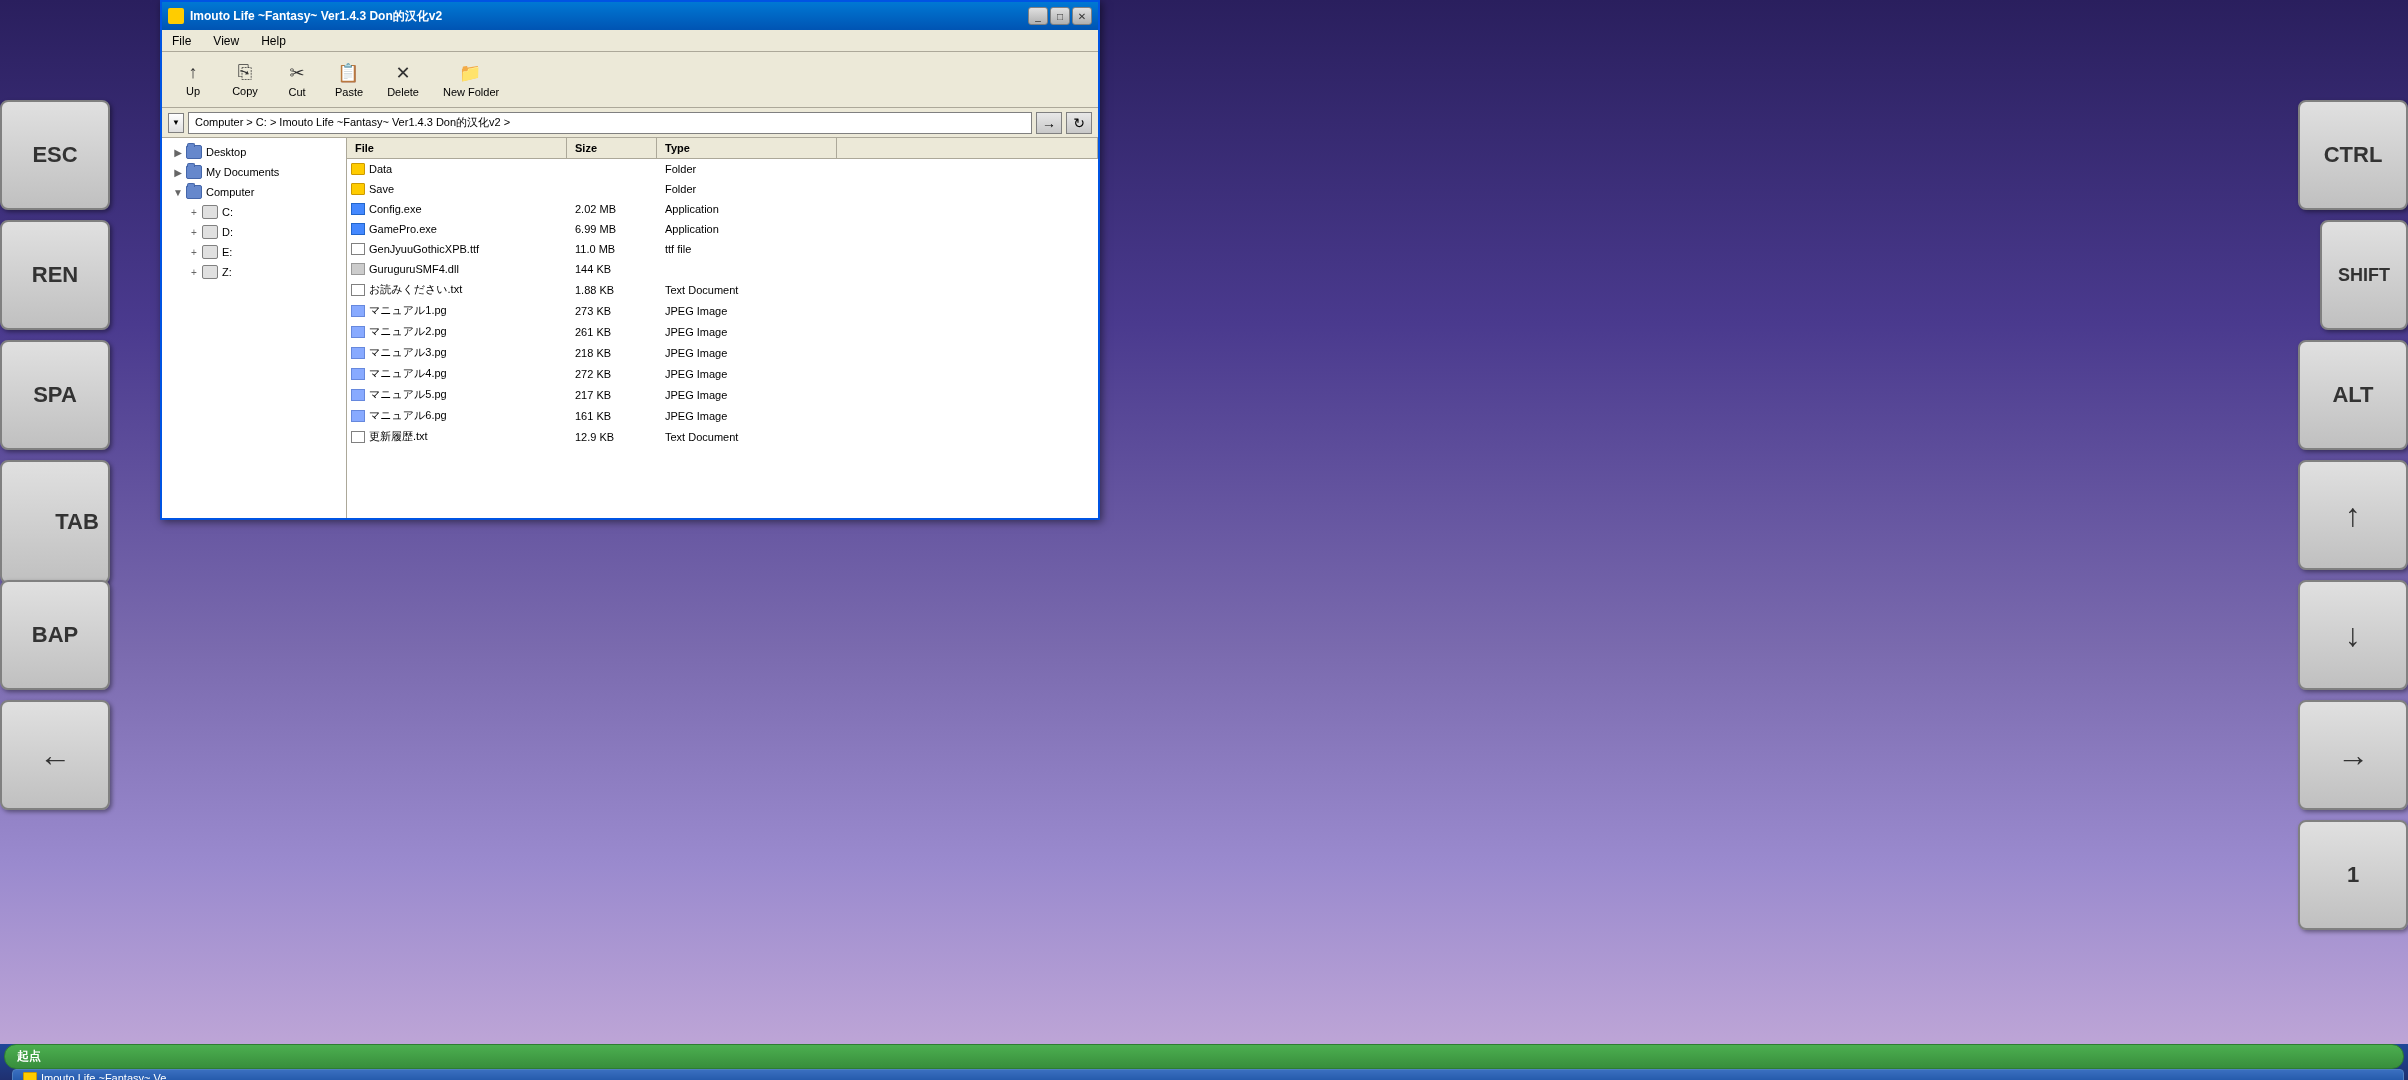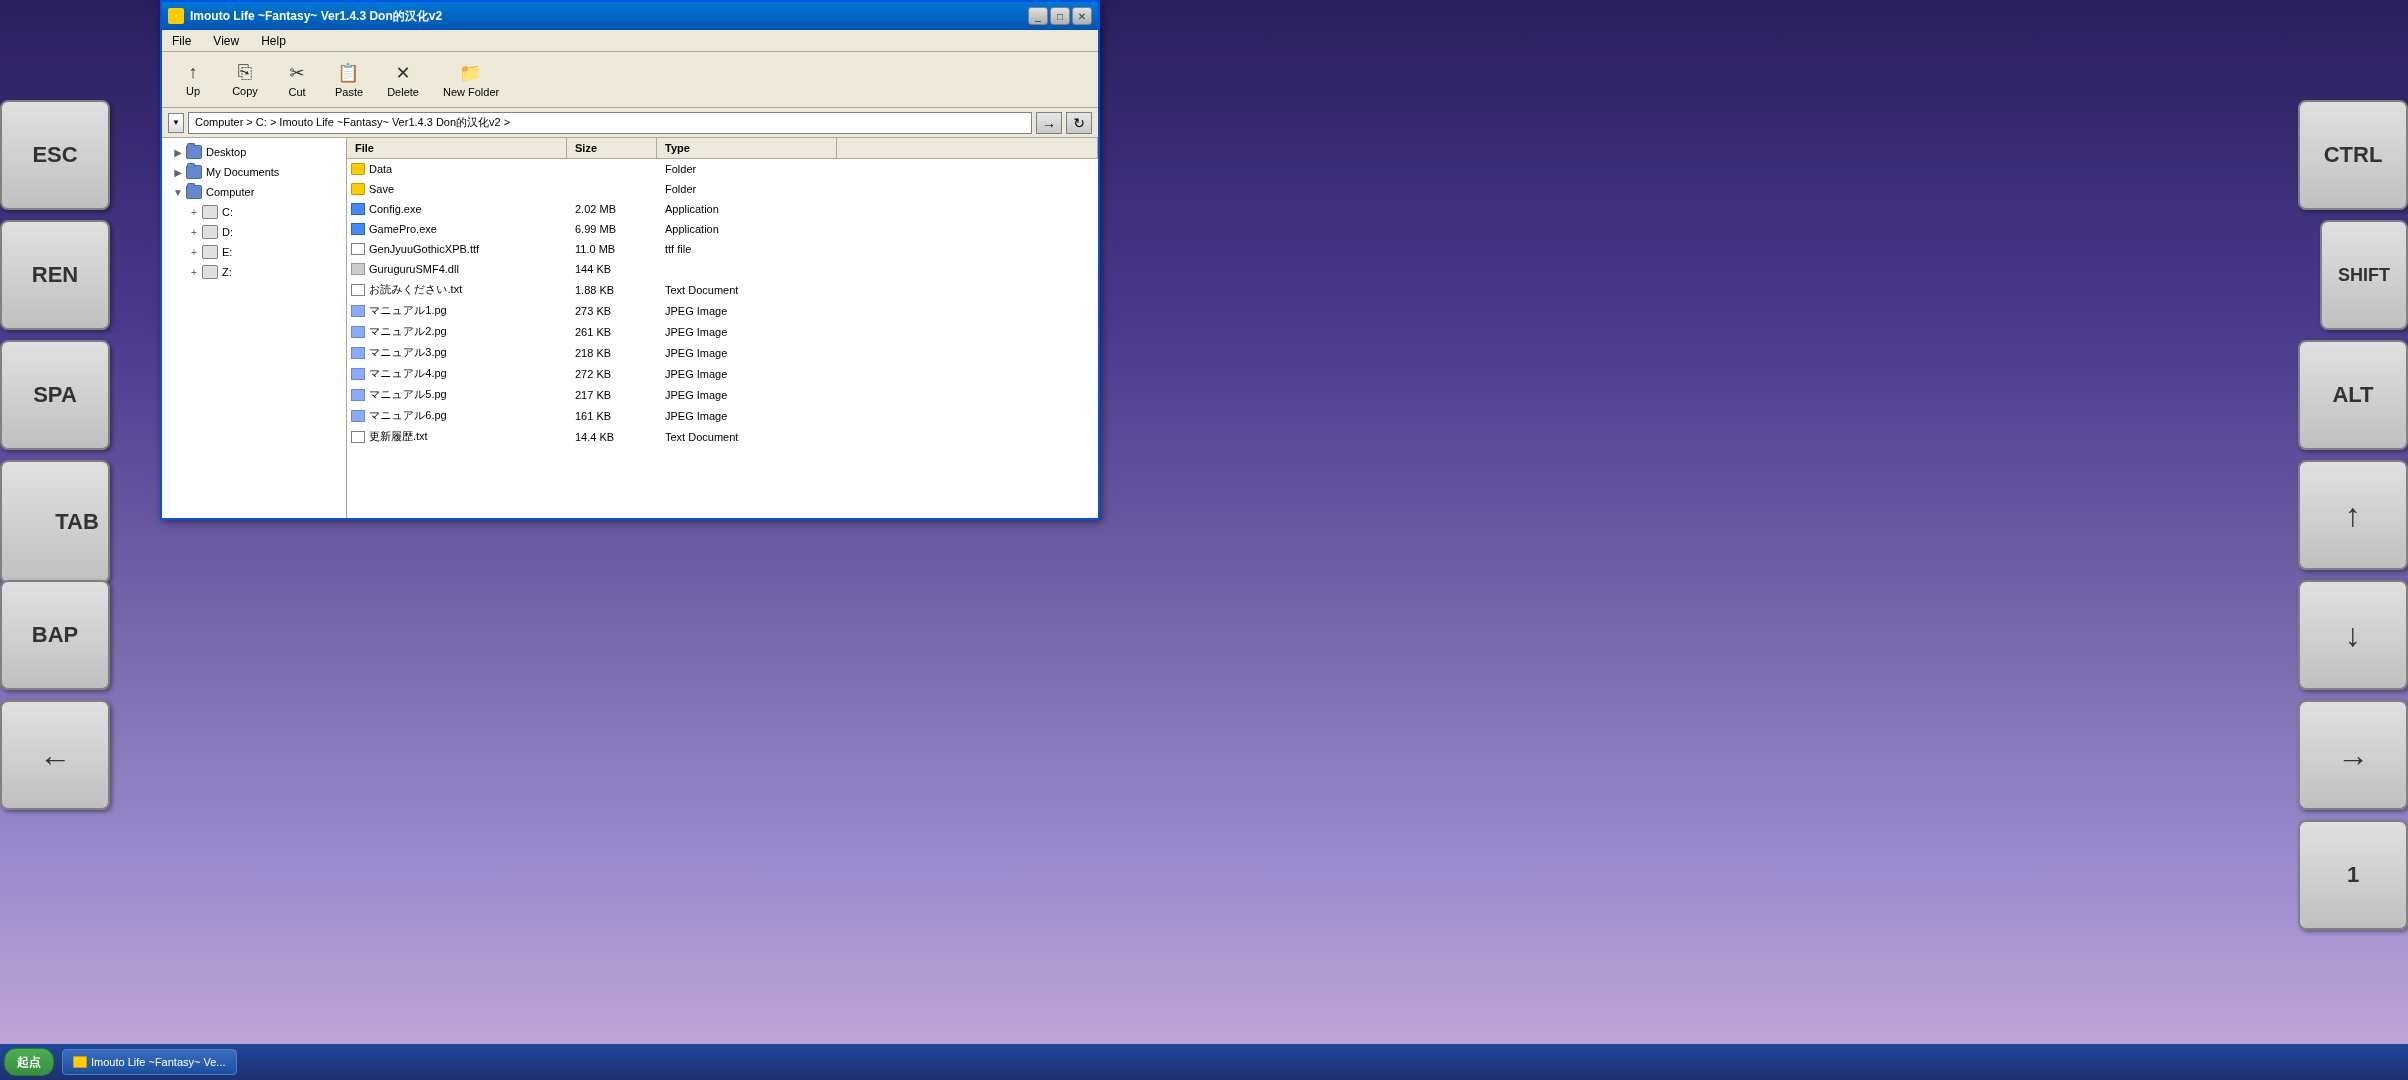--- a/index.html
+++ b/index.html
@@ -393,23 +393,23 @@
 
     
     .taskbar {
       position: absolute;
       bottom: 0;
       left: 0;
       right: 0;
       height: 36px;
       background: linear-gradient(180deg, #1f4899 0%, #1f3070 100%);
       display: flex;
-      align-items: center;
       padding: 0 4px;
       z-index: 20;
+      flex-direction: column;
     }
 
     .start-btn {
       background: linear-gradient(180deg, #4caf50 0%, #388e3c 100%);
       color: white;
       border: 1px solid #2e7d32;
       border-radius: 12px;
       padding: 3px 12px;
       font-size: 12px;
       font-weight: bold;
@@ -707,21 +707,21 @@
     </div>
     <div class="file-cell col-size">161 KB</div>
     <div class="file-cell col-type">JPEG Image</div>
     <div class="file-cell col-rest"></div>
   </div>
           <div class="file-row">
     <div class="file-name-cell">
       <div class="file-icon-small doc-icon-small"></div>
       <span>更新履歴.txt</span>
     </div>
-    <div class="file-cell col-size">14.4 KB</div>
+    <div class="file-cell col-size">12.9 KB</div>
     <div class="file-cell col-type">Text Document</div>
     <div class="file-cell col-rest"></div>
   </div>
         </div>
     </div>
   </div>
 </div>
 
 <div class="taskbar">
   <div class="start-btn">

